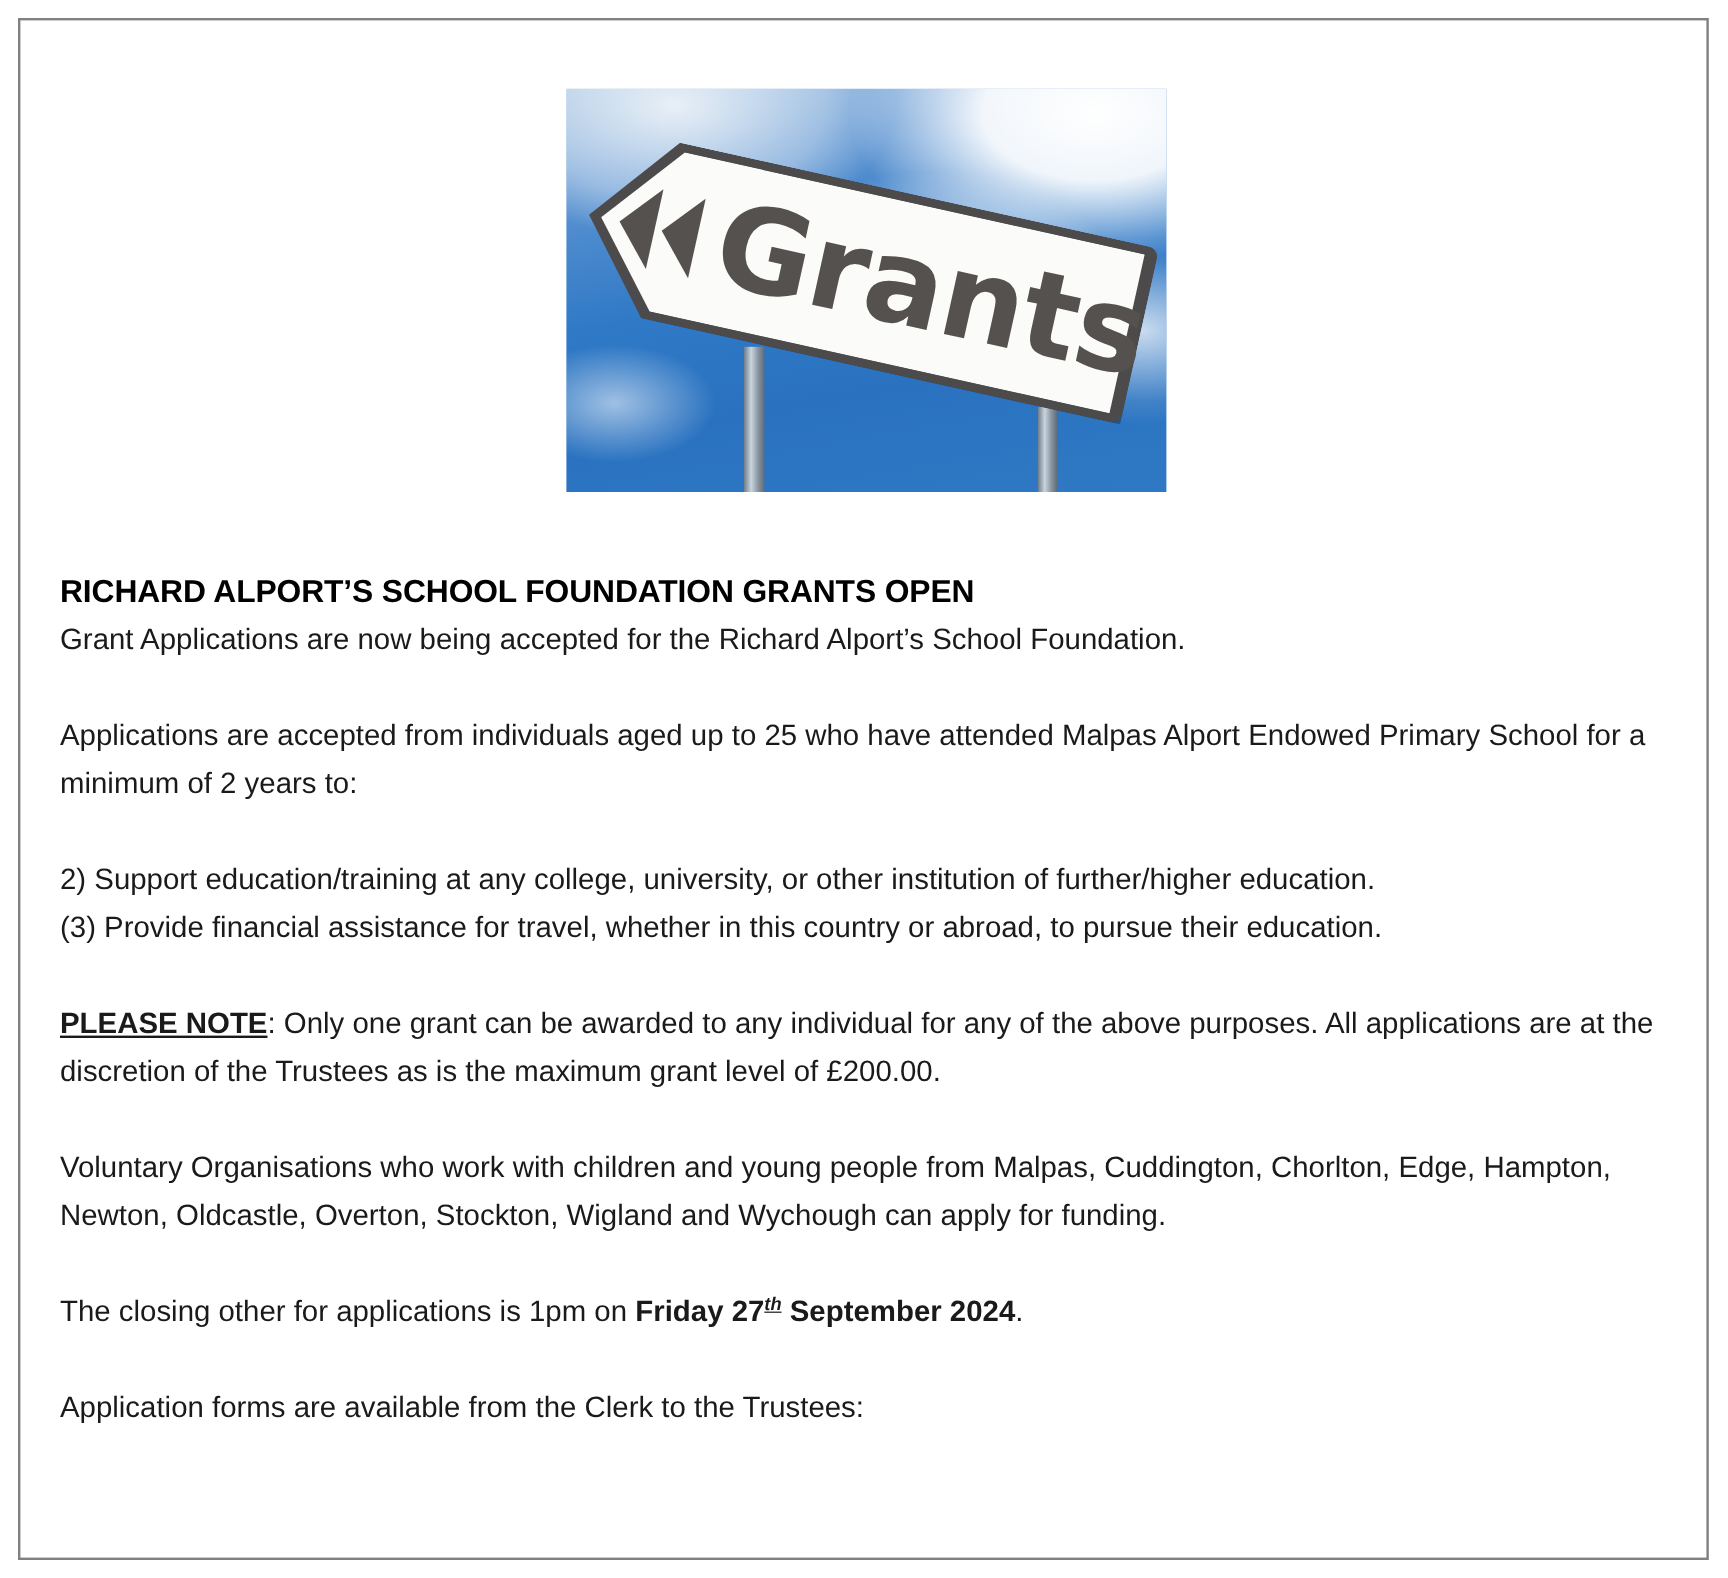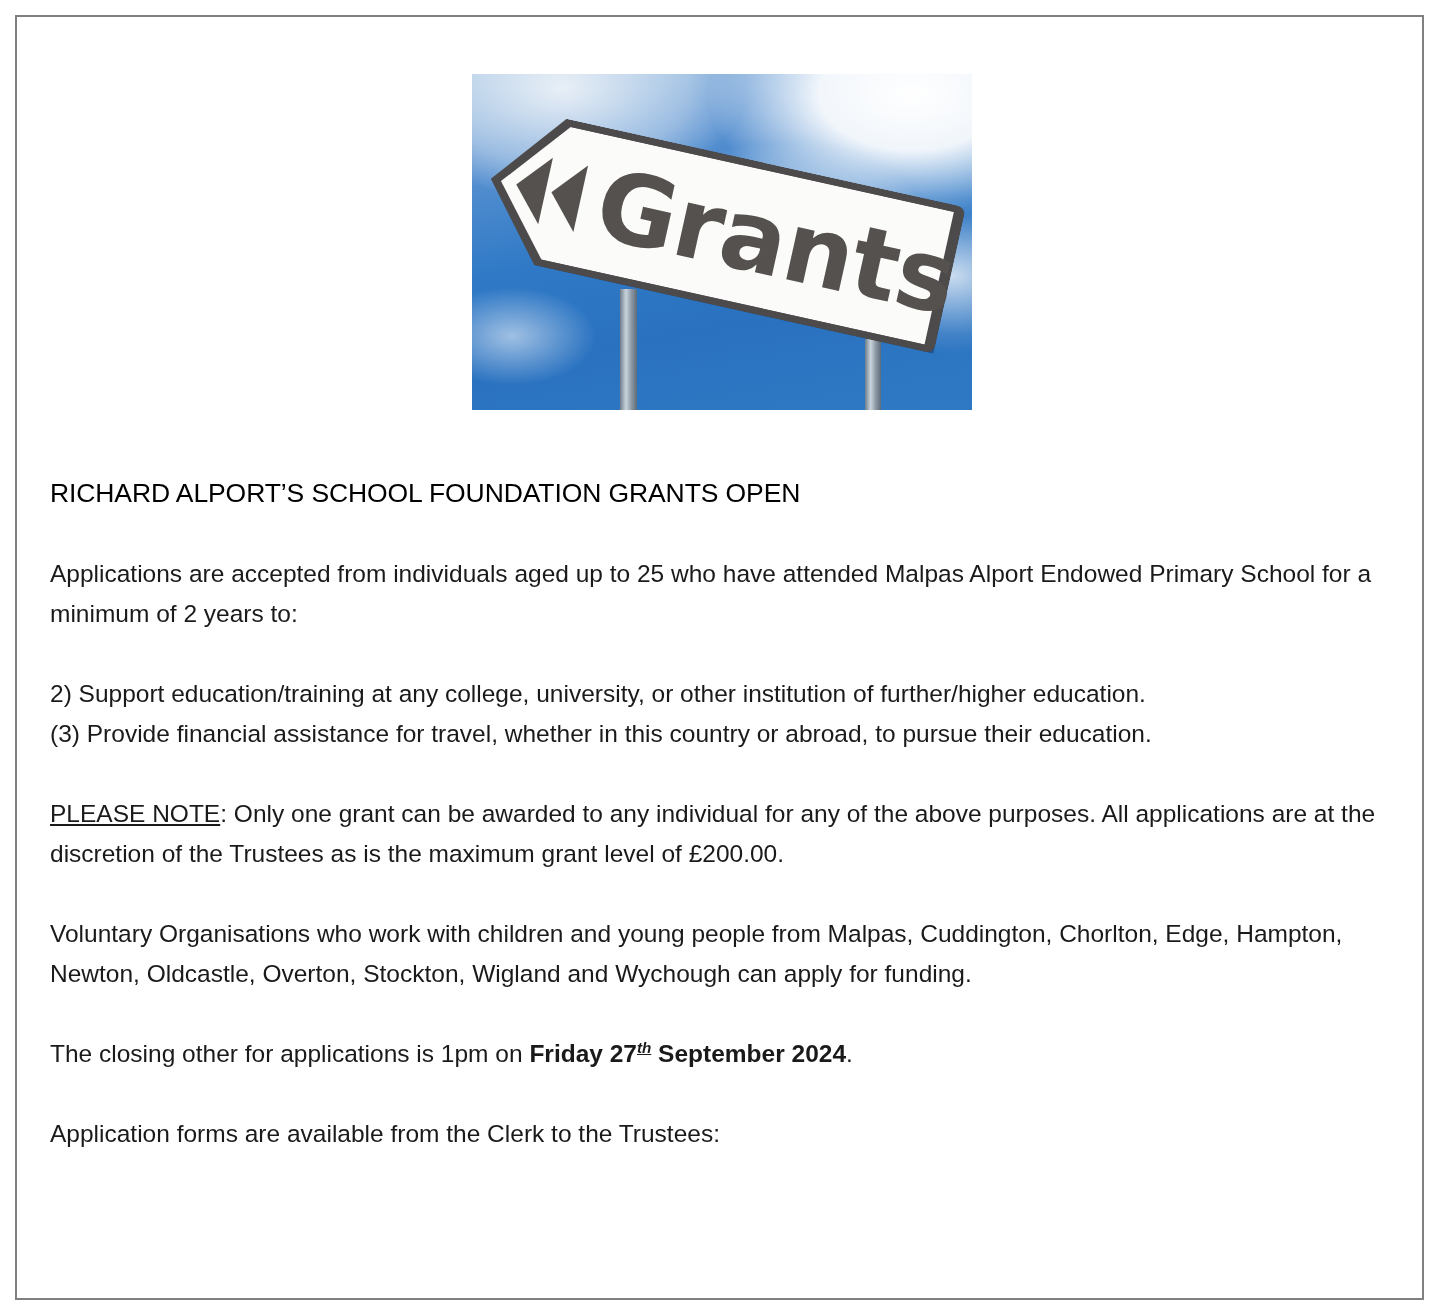--- a/index.html
+++ b/index.html
@@ -113,34 +113,35 @@
     left: 33px;
     top: 455px;
     width: 1370px;
     font-family: "Liberation Sans", sans-serif;
     font-size: 24.5px;
     line-height: 40px;
     color: #1a1a1a;
   }
   .heading {
     font-size: 26.5px;
-    font-weight: normal;
+    font-weight: bold;
     line-height: 42px;
     letter-spacing: -0.1px;
     margin: 0 0 0 0;
     color: #000000;
   }
   .para {
     margin: 0;
   }
   .spacer {
     height: 40px;
   }
   .underline {
     text-decoration: underline;
+    font-weight: bold;
   }
   .bold {
     font-weight: bold;
     text-align: center;
   }
   sup {
     font-size: 0.62em;
     vertical-align: super;
     line-height: 0;
     font-style: italic;
@@ -162,20 +163,21 @@
         <div class="chevron chevron-2"></div>
         <div class="sign-text">Grants</div>
       </div>
     </div>
   </div>
 
   <div class="content">
 
     <h1 class="heading">RICHARD ALPORT’S SCHOOL FOUNDATION GRANTS OPEN</h1>
 
+    <p class="para">Grant Applications are now being accepted for the Richard Alport’s School Foundation.</p>
 
     <div class="spacer"></div>
 
     <p class="para">Applications are accepted from individuals aged up to 25 who have attended Malpas Alport Endowed Primary School for a minimum of 2 years to:</p>
 
     <div class="spacer"></div>
 
     <p class="para">2) Support education/training at any college, university, or other institution of further/higher education.</p>
     <p class="para">(3) Provide financial assistance for travel, whether in this country or abroad, to pursue their education.</p>
 

